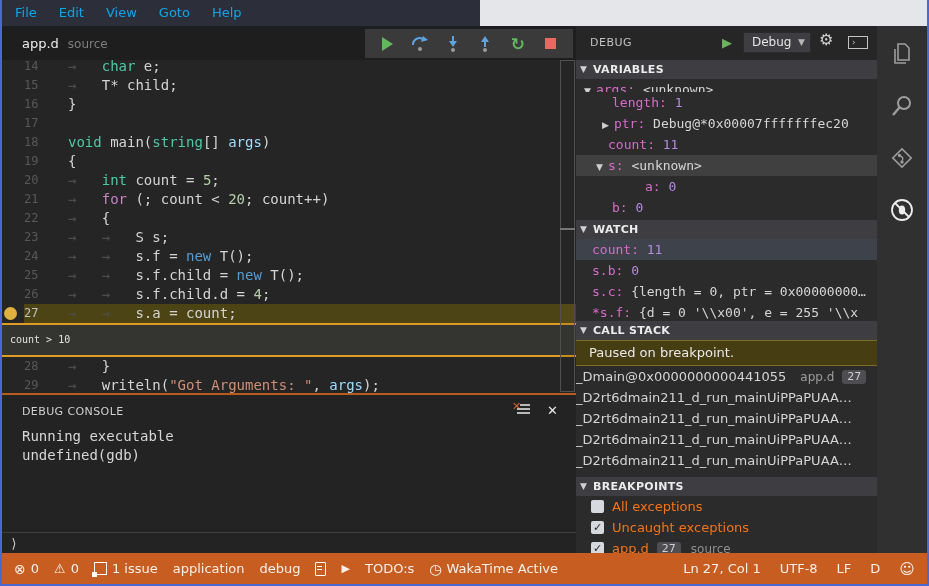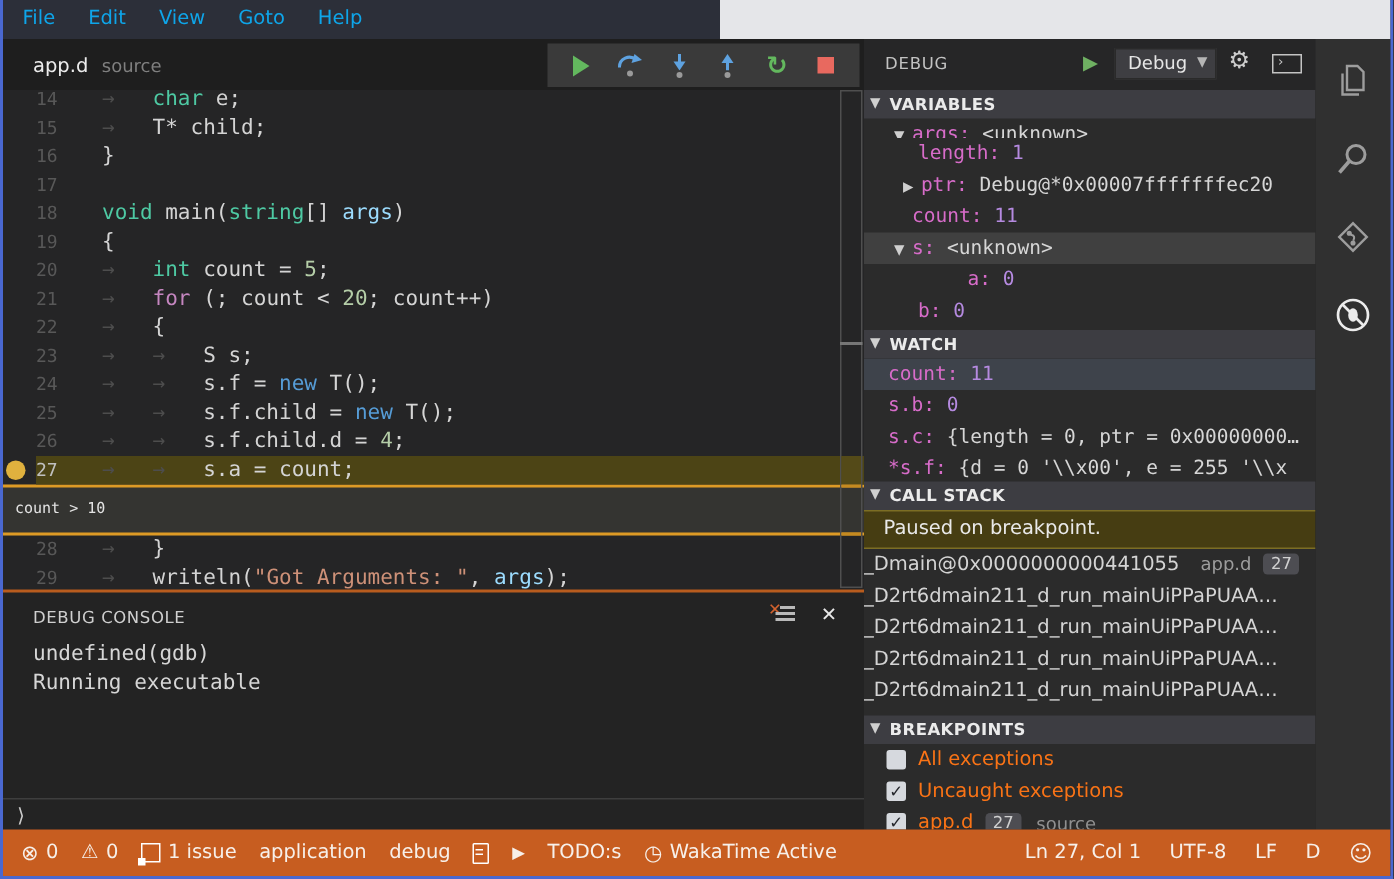--- a/index.html
+++ b/index.html
@@ -352,35 +352,35 @@
   <div class="console">
     <span class="console-title">DEBUG CONSOLE</span>
     <span class="clr">
         <i class="x">✕</i>
         <i class="b1"></i>
         <i class="b2"></i>
         <i class="b3"></i>
       </span>
     <span class="console-close">✕</span>
     <div class="console-lines" id="console-lines">
+        <div>Running executable</div>
         <div>undefined(gdb)</div>
-        <div>Running executable</div>
       </div>
     <div class="console-input">
       <span class="console-prompt">⟩</span>
     </div>
   </div>
 
   <div class="sidebar">
     <div class="sec-head">
         <span class="tw">▼</span>
         <div class="sec-title">VARIABLES</div>
       </div>
     <div class="sec-rows rows-vars" id="rows-vars">
-        <div class="vrow partial" style="padding-left: 20px;"><span class="vrow-in"><span class="tw">▼</span><span class="vname">args: </span><span class="vval pl">&lt;unknown&gt;</span></span></div>
+        <div class="vrow partial" style="padding-left: 8px;"><span class="vrow-in"><span class="tw">▼</span><span class="vname">args: </span><span class="vval pl">&lt;unknown&gt;</span></span></div>
         <div class="vrow" style="padding-left: 36px;"><span class="vrow-in"><span class="vname">length: </span><span class="vval nm">1</span></span></div>
         <div class="vrow" style="padding-left: 26px;"><span class="vrow-in"><span class="tw">▶</span><span class="vname">ptr: </span><span class="vval pl">Debug@*0x00007fffffffec20</span></span></div>
         <div class="vrow" style="padding-left: 32px;"><span class="vrow-in"><span class="vname">count: </span><span class="vval nm">11</span></span></div>
         <div class="vrow sel" style="padding-left: 20px;"><span class="vrow-in"><span class="tw">▼</span><span class="vname">s: </span><span class="vval pl">&lt;unknown&gt;</span></span></div>
         <div class="vrow" style="padding-left: 57px; margin-left: 12px;"><span class="vrow-in"><span class="vname">a: </span><span class="vval nm">0</span></span></div>
         <div class="vrow" style="padding-left: 36px;"><span class="vrow-in"><span class="vname">b: </span><span class="vval nm">0</span></span></div>
       </div>
     <div class="sec-head">
         <span class="tw">▼</span>
         <div class="sec-title">WATCH</div>

